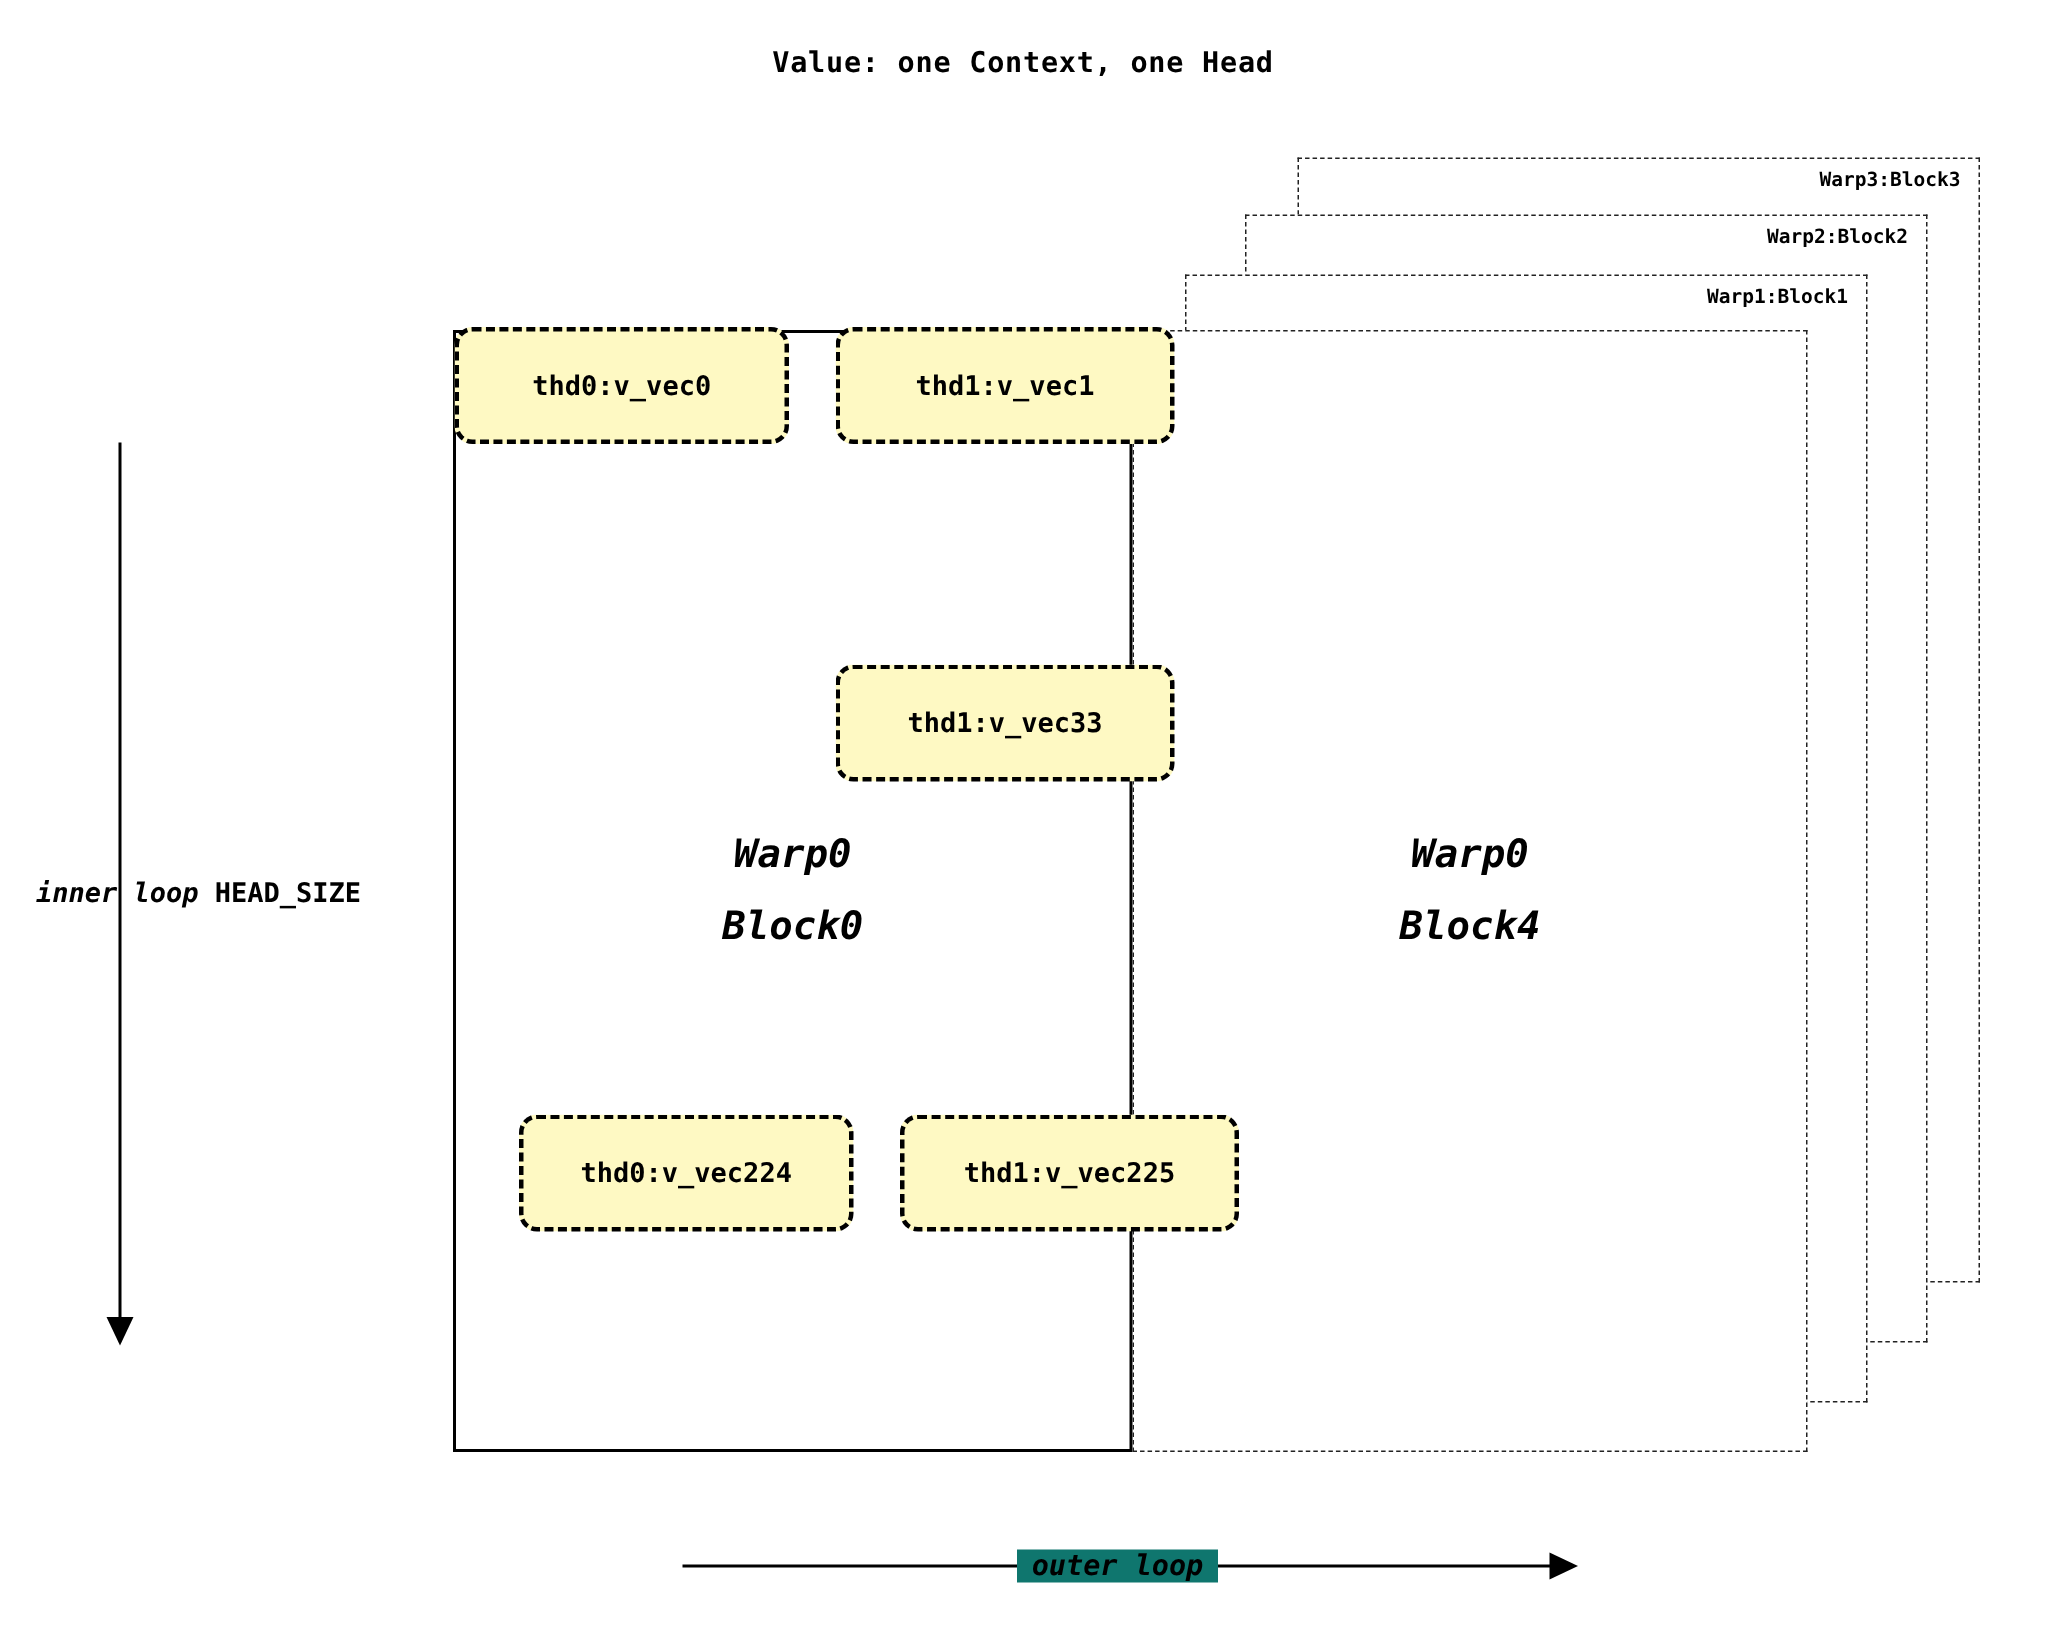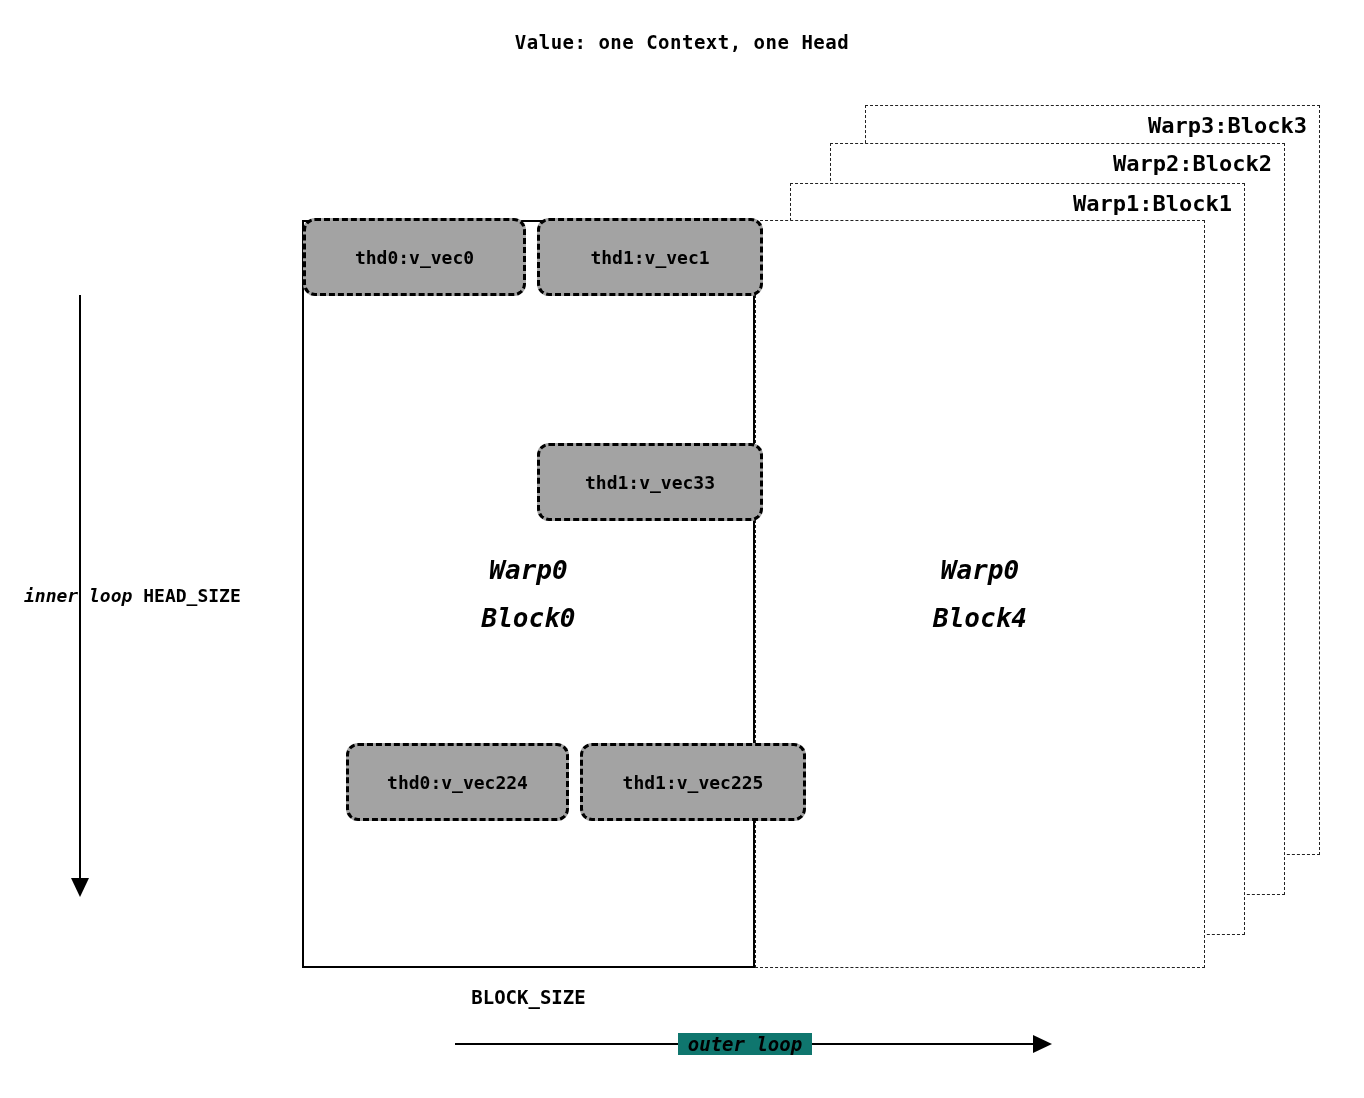--- a/index.html
+++ b/index.html
@@ -30,21 +30,21 @@
   .back-block {
     position: absolute;
     border: 1px dashed #222;
     background: #ffffff;
     box-sizing: border-box;
   }
   .back-block .back-label {
     position: absolute;
     top: 7px;
     right: 12px;
-    font-size: 22px;
+    font-size: 13px;
     font-weight: bold;
   }
   .bb3 { left: 865px; top: 105px; width: 455px; height: 750px; }
   .bb2 { left: 830px; top: 143px; width: 455px; height: 752px; }
   .bb1 { left: 790px; top: 183px; width: 455px; height: 752px; }
   
   .front-block {
     position: absolute;
     left: 755px; top: 220px; width: 450px; height: 748px;
     border: 1px dashed #222;
@@ -75,30 +75,30 @@
     align-items: center;
     justify-content: center;
     gap: 10px;
   }
   
   .thd-box {
     position: absolute;
     box-sizing: border-box;
     border: 3px dashed #000;
     border-radius: 12px;
-    background: #a3a3a3;
+    background: #fef9c3;
     display: flex;
     align-items: center;
     justify-content: center;
     font-size: 18px;
     font-weight: bold;
     height: 78px;
   }
   .col-left  { left: 303px; width: 223px; }
-  .col-right { left: 537px; width: 226px; }
+  .col-right { left: 557px; width: 226px; }
   .row-0 { top: 218px; }
   .row-1 { top: 443px; }
   .row-2 { top: 743px; margin-left: 43px; }
   
   .v-arrow-line {
     position: absolute;
     left: 79px; top: 295px;
     width: 2px; height: 585px;
     background: #000;
   }
@@ -187,20 +187,19 @@
   <div class="thd-box col-left row-2">thd0:v_vec224</div>
   <div class="thd-box col-right row-2">thd1:v_vec225</div>
 
   <div class="v-arrow-line"></div>
   <div class="v-arrow-head"></div>
   <div class="inner-loop-label">
     <span class="ital">inner loop</span>
     <span>HEAD_SIZE</span>
   </div>
 
-  <div class="block-size-label">BLOCK_SIZE</div>
   <div class="h-arrow-line"></div>
   <div class="h-arrow-head"></div>
   <div class="outer-loop-label">
     <span>outer loop</span>
   </div>
 
 </div>
 
 </body></html>

